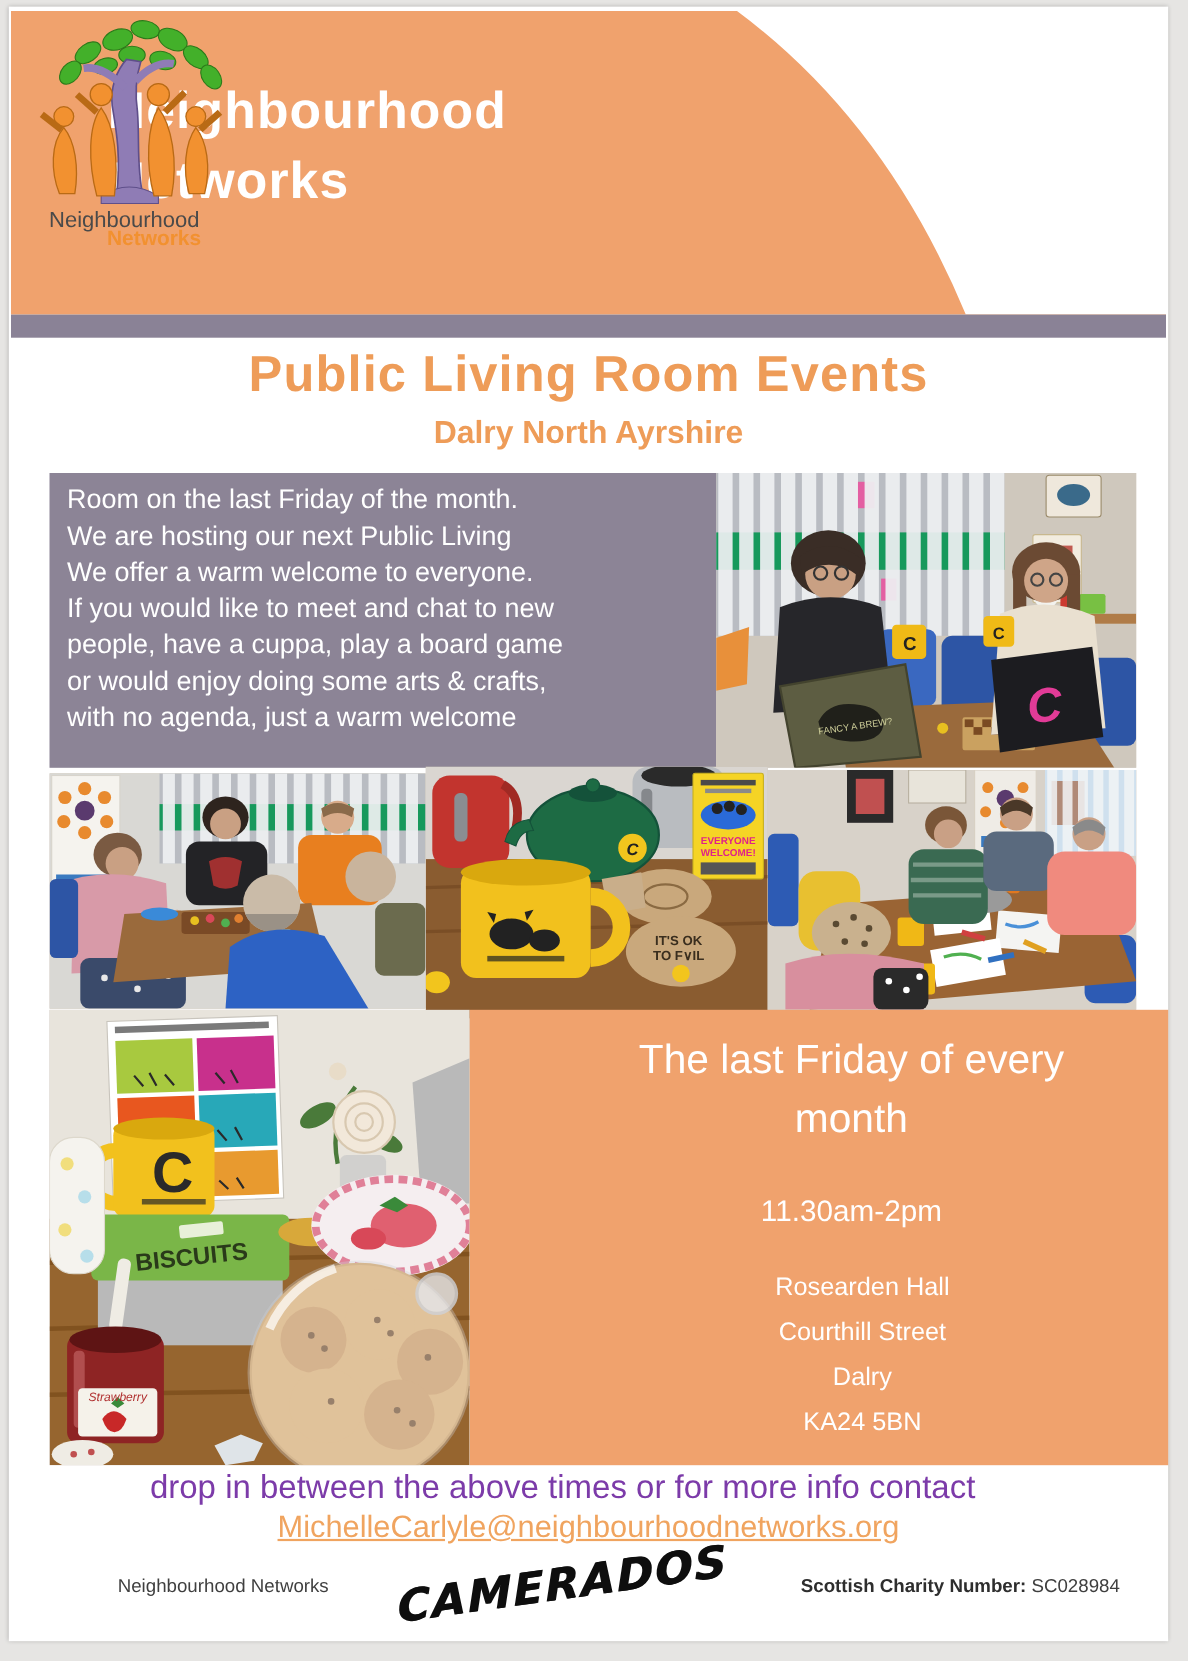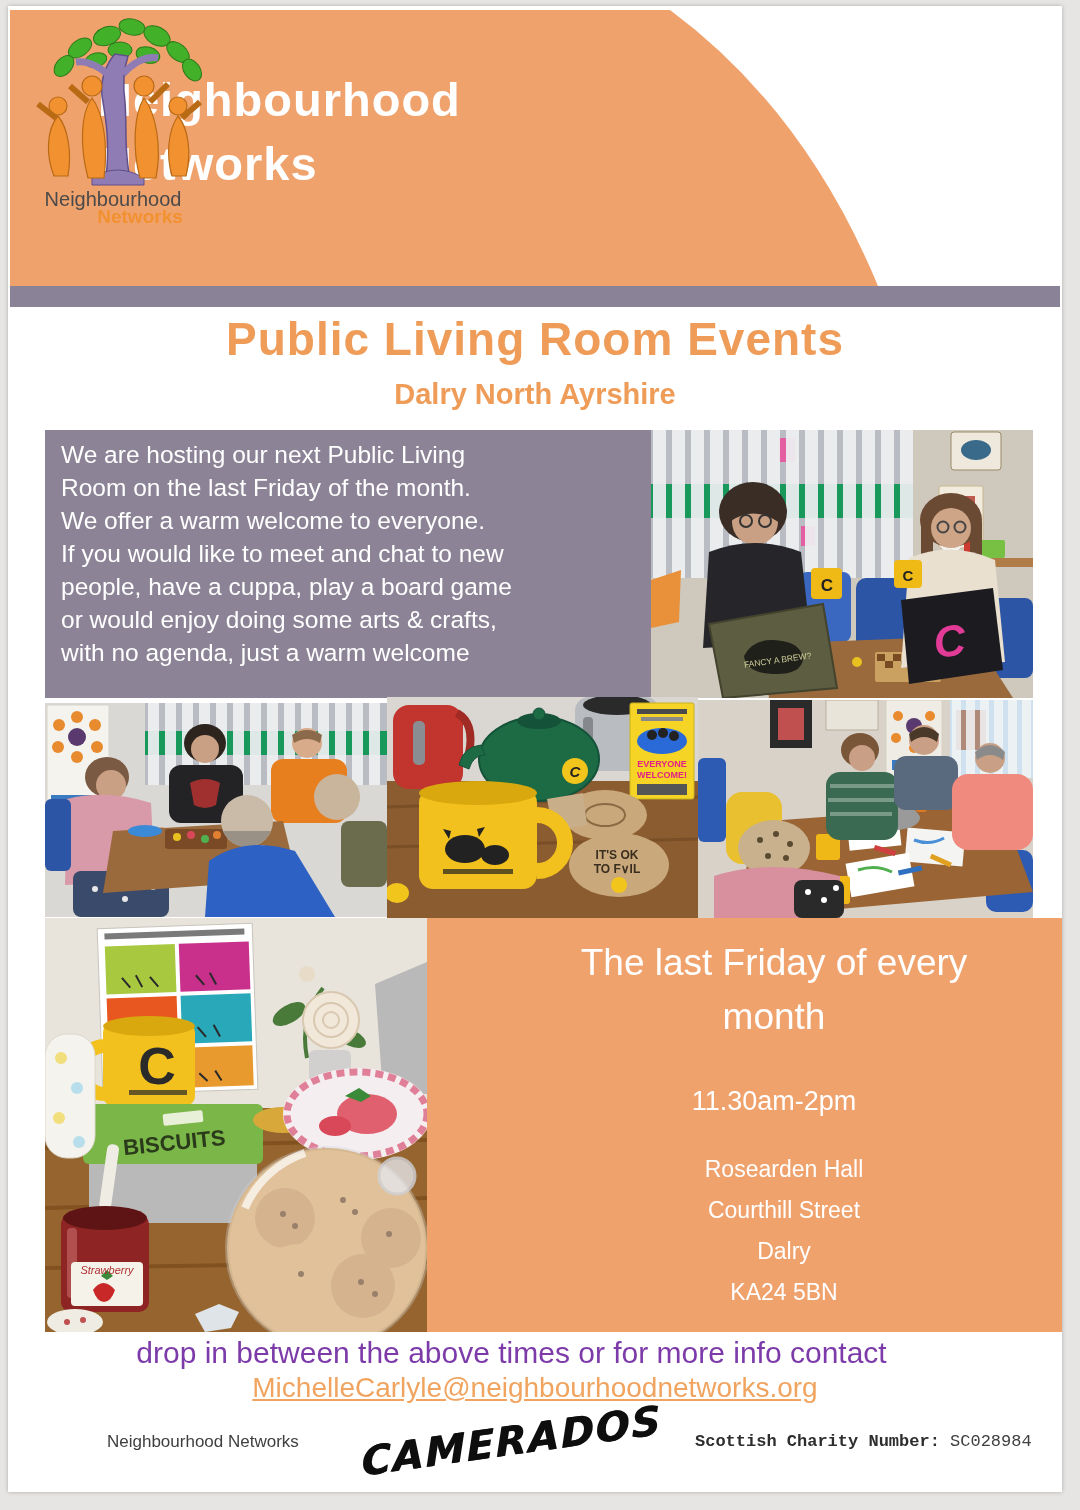--- a/index.html
+++ b/index.html
@@ -39,21 +39,21 @@
   
   .contact-line{left:0;top:1330px;width:959px;text-align:center;color:#7C3BA9;font-size:30px;padding-left:24px;}
   .contact-email{left:0;top:1366px;width:1054px;text-align:center;font-size:28px;}
   .contact-email a{color:#F0A45F;text-decoration:underline;text-decoration-color:#F0A45F;}
   
   .footer-org{left:99px;top:1426px;font-size:17px;color:#3f3f3f;}
   .camerados{left:352px;top:1412px;width:300px;text-align:center;color:#0e0e0e;
              font-size:40px;font-weight:bold;font-style:italic;letter-spacing:2px;
              transform:rotate(-8deg) skewX(-6deg);font-family:"DejaVu Sans",sans-serif;
              text-shadow:1px 0 0 #0e0e0e;}
-  .charity{left:687px;top:1426px;font-size:17px;color:#3f3f3f;font-family:Liberation Mono, monospace;}
+  .charity{left:720px;top:1426px;font-size:17px;color:#3f3f3f;}
   .charity b{color:#2e2e2e;}
 </style>
 </head>
 <body>
 
 <div class="page">
 
   <div class="abs header">
     <svg width="1050" height="276">
       <path d="M660,0 Q795,100 868,276 L1050,276 L1050,0 Z" fill="#ffffff"></path>
@@ -100,22 +100,22 @@
       <text x="130" y="213" text-anchor="middle" font-size="19" font-weight="bold" fill="#F29130">Networks</text>
     </svg>
   </div>
 
   <div class="abs graybar"></div>
 
   <div class="abs main-title">Public Living Room Events</div>
   <div class="abs sub-title">Dalry North Ayrshire</div>
 
   <div class="abs intro-box">
+    <div>Room on the last Friday of the month.</div>
     <div>We are hosting our next Public Living</div>
-    <div>Room on the last Friday of the month.</div>
     <div>We offer a warm welcome to everyone.</div>
     <div>If you would like to meet and chat to new</div>
     <div>people, have a cuppa, play a board game</div>
     <div>or would enjoy doing some arts &amp; crafts,</div>
     <div>with no agenda, just a warm welcome</div>
   </div>
 
   <div id="photo1" class="photo">
     <svg viewBox="0 0 382 268" width="382" height="268">
       <rect width="382" height="268" fill="#cfc8bd"></rect>

